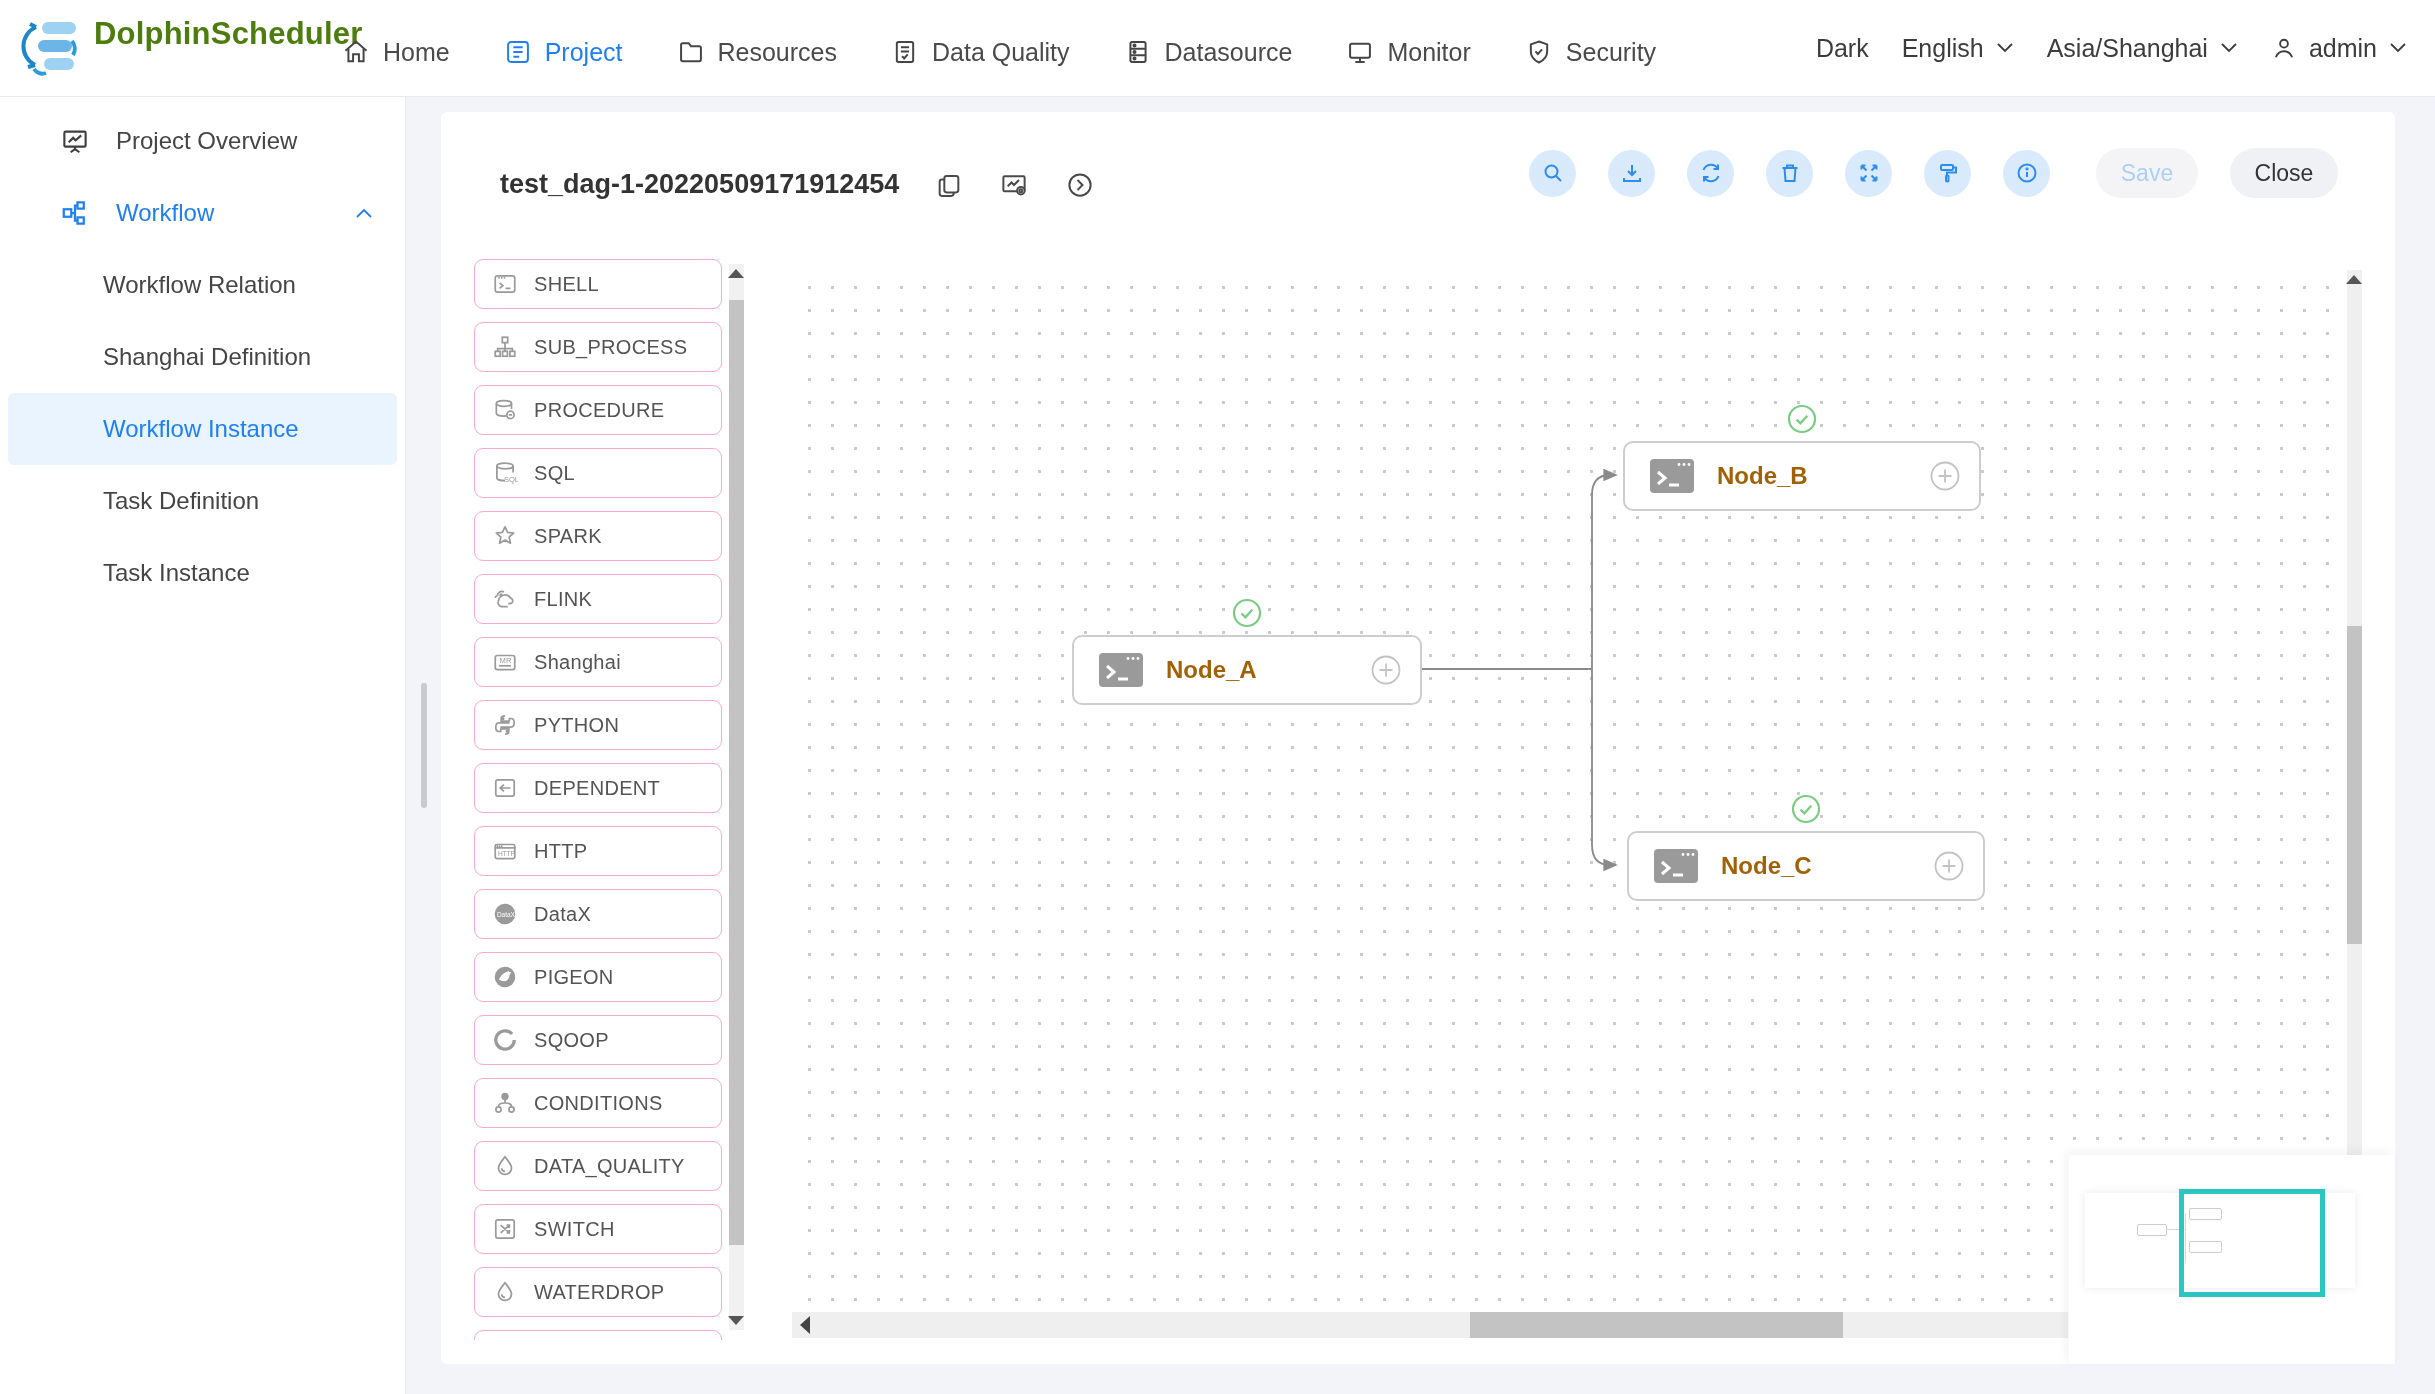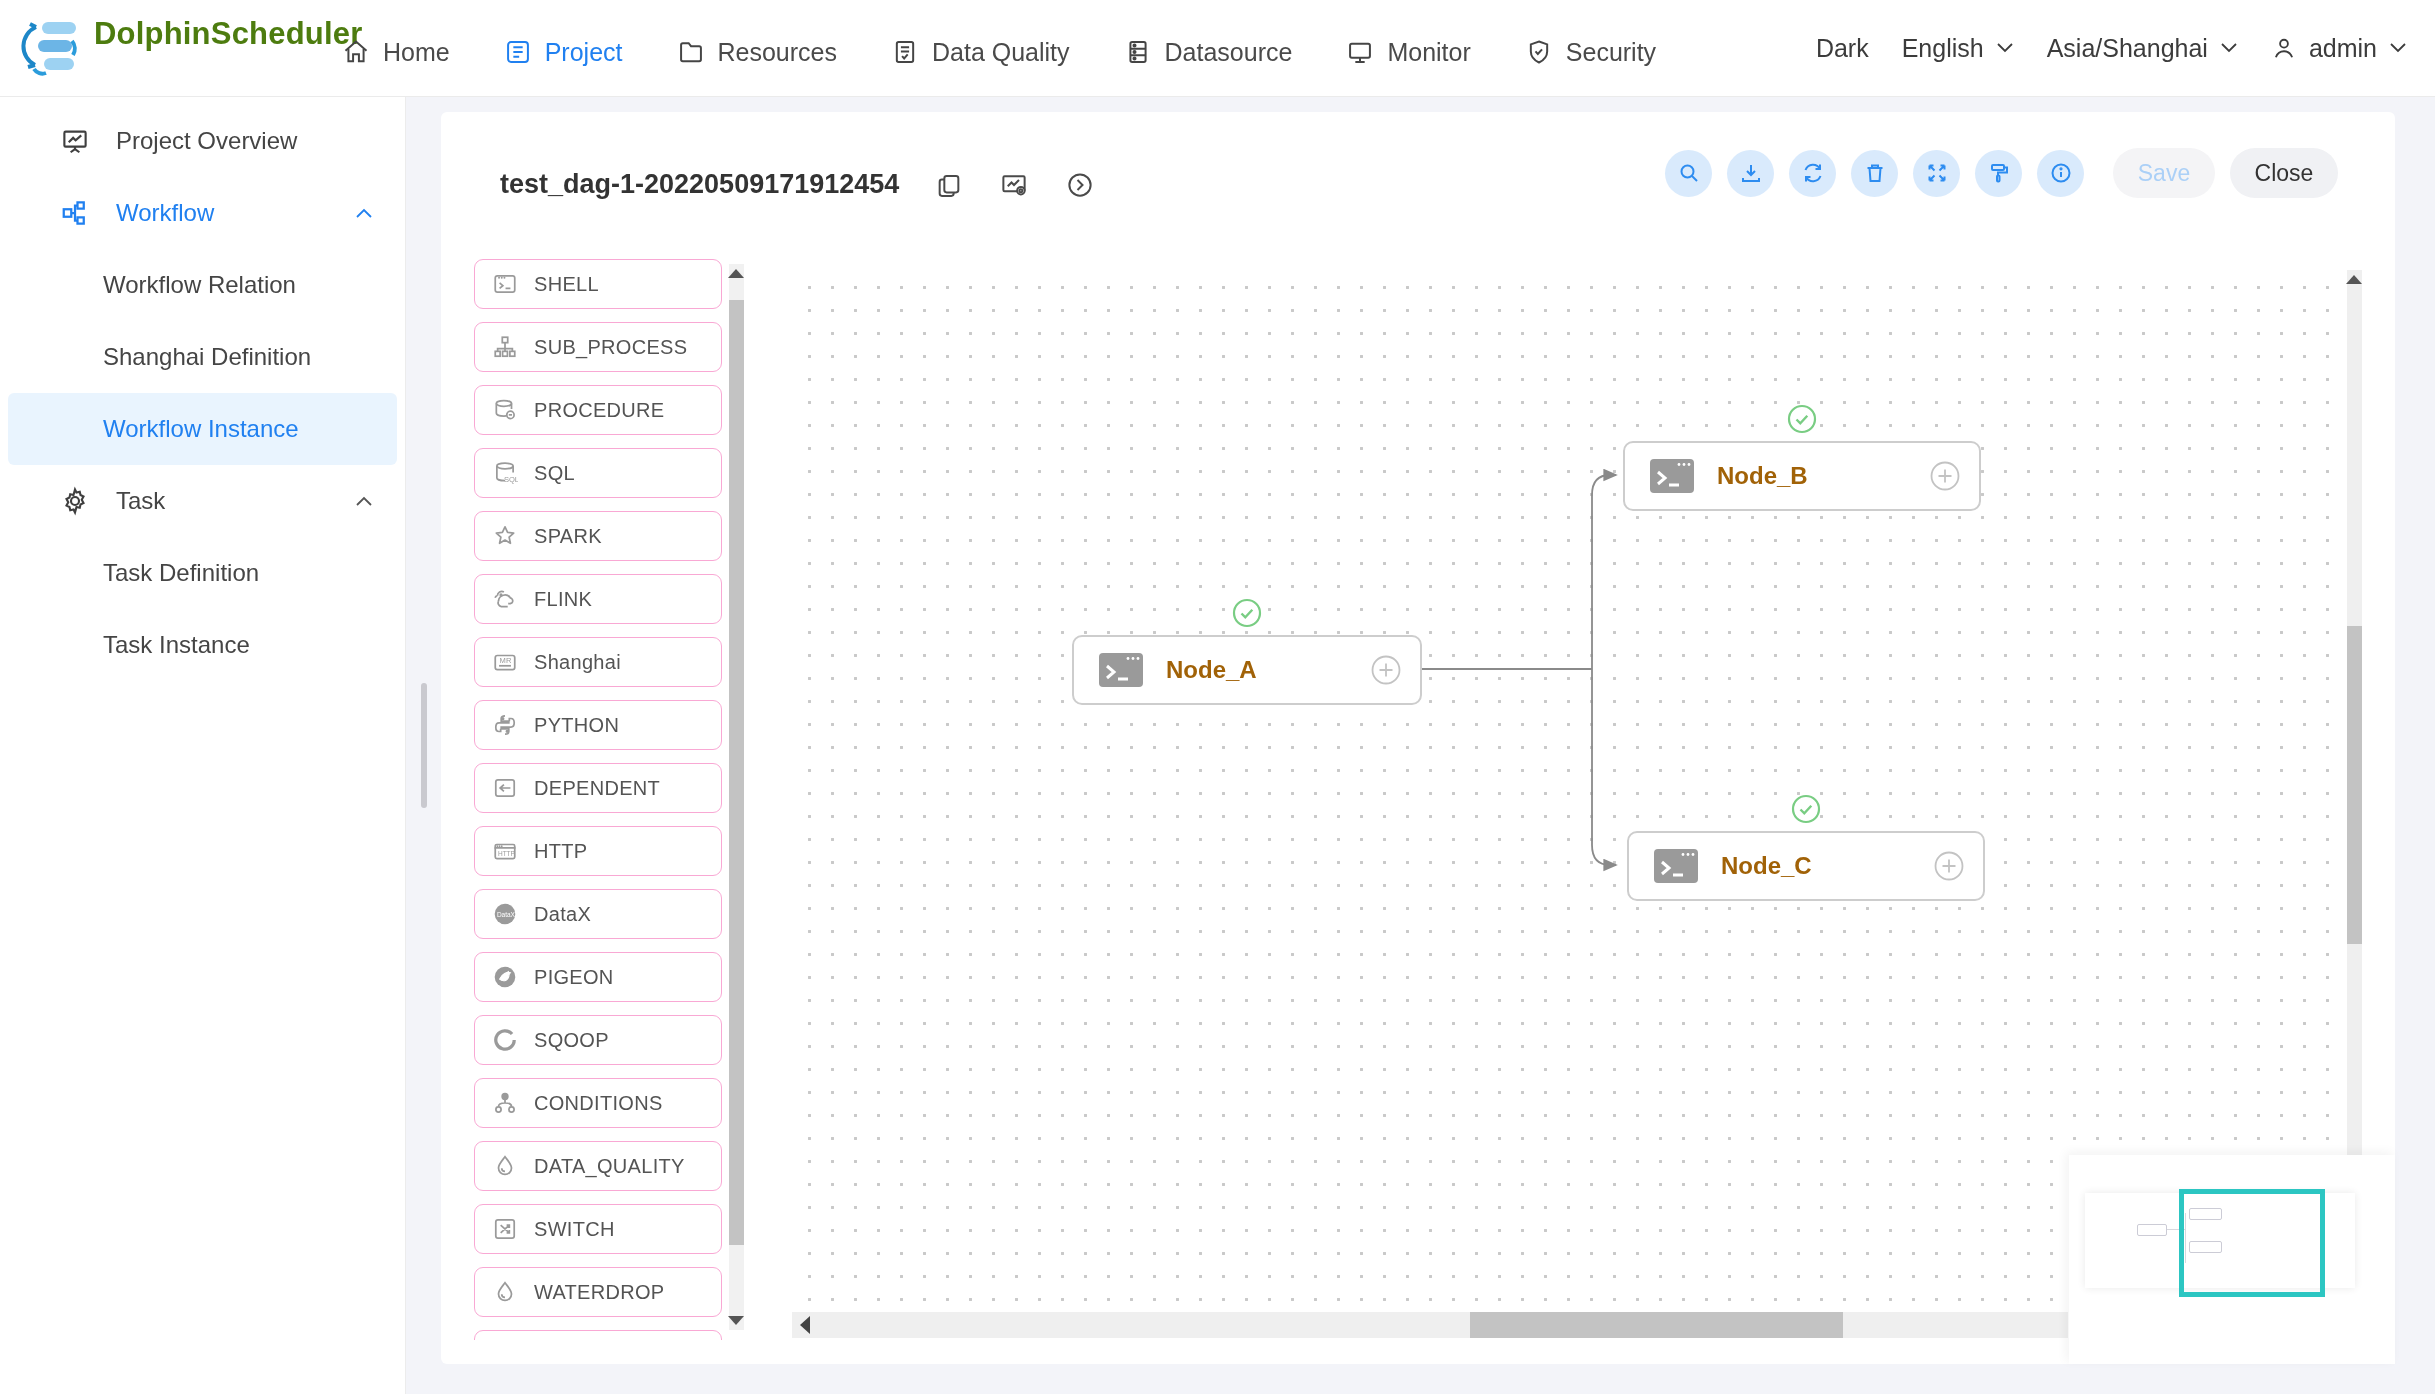--- a/index.html
+++ b/index.html
@@ -28,21 +28,21 @@
   .side-item.sub{padding-left:95px}
   .side-item.blue{color:#2080f0}
   .side-item.selected{background:#e9f4fe;color:#2080f0}
   .side-chev{position:absolute;right:24px;top:30px}
   .collapse-handle{position:absolute;left:421px;top:683px;width:6px;height:125px;background:#c9c9cf;border-radius:3px;z-index:25;cursor:col-resize}
   
   .card{position:absolute;left:441px;top:112px;width:1954px;height:1252px;background:#fff;border-radius:6px;z-index:10}
   .dag-titlebar{position:absolute;left:59px;top:32px;height:56px;display:flex;align-items:flex-end;gap:36px}
   .dag-title{font-size:27px;font-weight:700;color:#333}
   .tb-ic{cursor:pointer}
-  .dag-actions{position:absolute;right:57px;top:36px;display:flex;align-items:center;gap:15px}
+  .dag-actions{position:absolute;right:57px;top:36px;display:flex;align-items:center;gap:32px}
   .act-btn{width:47px;height:47px;border-radius:50%;background:#d9eafc;display:flex;align-items:center;justify-content:center;cursor:pointer}
   .pill{height:50px;border-radius:25px;display:flex;align-items:center;justify-content:center;font-size:23px;cursor:pointer}
   .pill.save{width:102px;background:#f4f4f6;color:#abd0f7;margin-left:14px}
   .pill.close{width:108px;background:#f0f1f4;color:#333}
   
   .palette{position:absolute;left:33px;top:147px;width:248px;height:1081px;overflow:hidden}
   .p-item{height:48px;margin-bottom:13px;border:1px solid #f9a8d4;border-radius:9px;display:flex;align-items:center;padding-left:16px;gap:15px;background:#fff;cursor:grab}
   .p-label{font-size:20px;color:#545454;letter-spacing:.3px}
   .p-ic{width:28px;height:28px;display:flex;align-items:center;justify-content:center}
   .palette-scroll{position:absolute;left:288px;top:152px;width:15px;height:1066px;background:#f1f1f1}
@@ -207,30 +207,20 @@
     </li>
     <li class="side-item sub">
       <span>Workflow Relation</span>
     </li>
     <li class="side-item sub">
       <span>Shanghai Definition</span>
     </li>
     <li class="side-item sub selected">
       <span>Workflow Instance</span>
     </li>
-    <li class="side-item">
-      <svg width="30" height="30" viewBox="0 0 24 24" fill="none" stroke="#3f3f3f" stroke-width="1.7">
-          <circle cx="12" cy="12" r="3.2"></circle>
-          <path d="M12 2.8 l1.2 2.4 2.6-.6 .6 2.6 2.4 1.2-1.4 2.6 1.4 2.6-2.4 1.2-.6 2.6-2.6-.6L12 21.2l-1.2-2.4-2.6 .6-.6-2.6L5.2 15.6 6.6 13 5.2 10.4 7.6 9.2l.6-2.6 2.6 .6z"></path>
-        </svg>
-      <span>Task</span>
-      <svg class="side-chev" width="18" height="12" viewBox="0 0 18 12" fill="none" stroke="#555" stroke-width="1.8">
-          <path d="M2 10 l7-7 7 7"></path>
-        </svg>
-    </li>
     <li class="side-item sub">
       <span>Task Definition</span>
     </li>
     <li class="side-item sub">
       <span>Task Instance</span>
     </li>
   </ul>
 </div>
 <div class="collapse-handle"></div>
 

